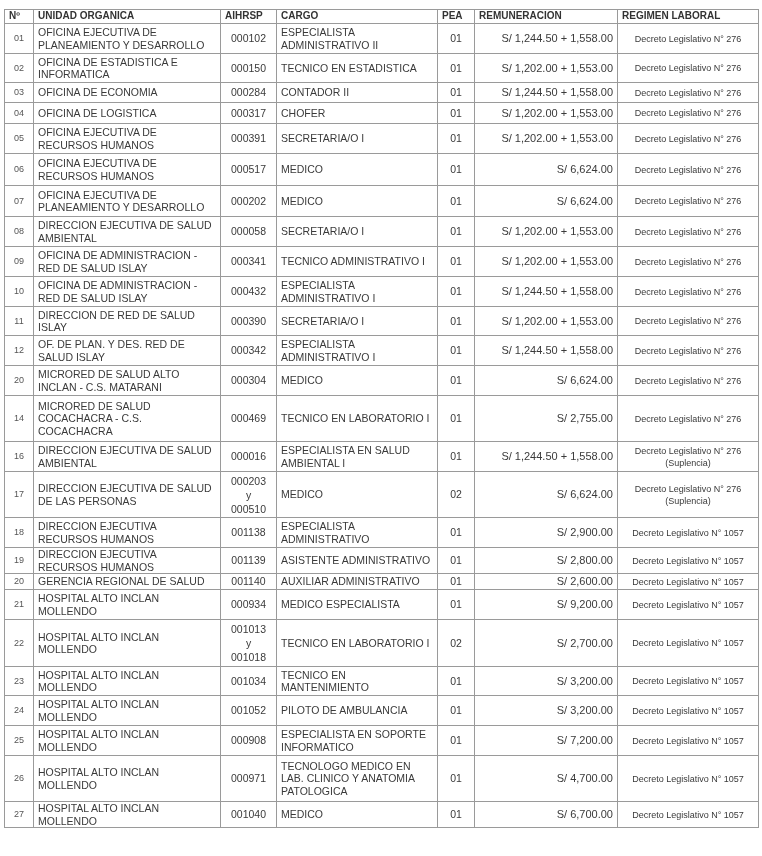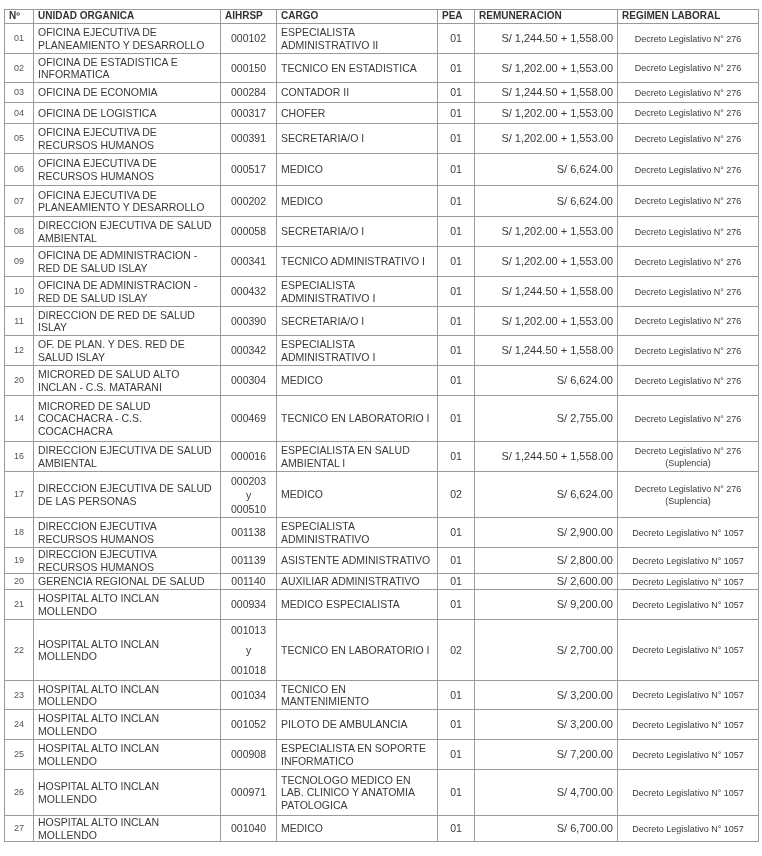--- a/index.html
+++ b/index.html
@@ -287,21 +287,21 @@
         <td class="c-cargo">MEDICO ESPECIALISTA</td>
         <td class="c-pea">01</td>
         <td class="c-rem">S/ 9,200.00</td>
         <td class="c-reg">
           <span class="sub">Decreto Legislativo N° 1057</span>
         </td>
       </tr>
       <tr style="height: 47px;">
         <td class="c-num">22</td>
         <td class="c-unit">HOSPITAL ALTO INCLAN MOLLENDO</td>
-        <td class="c-code" style="line-height: 20px; white-space: pre-line;">001013
+        <td class="c-code" style="line-height: 14px; white-space: pre-line;">001013
 y
 001018</td>
         <td class="c-cargo">TECNICO EN LABORATORIO I</td>
         <td class="c-pea">02</td>
         <td class="c-rem">S/ 2,700.00</td>
         <td class="c-reg">
           <span class="sub">Decreto Legislativo N° 1057</span>
         </td>
       </tr>
       <tr style="height: 29px;">

